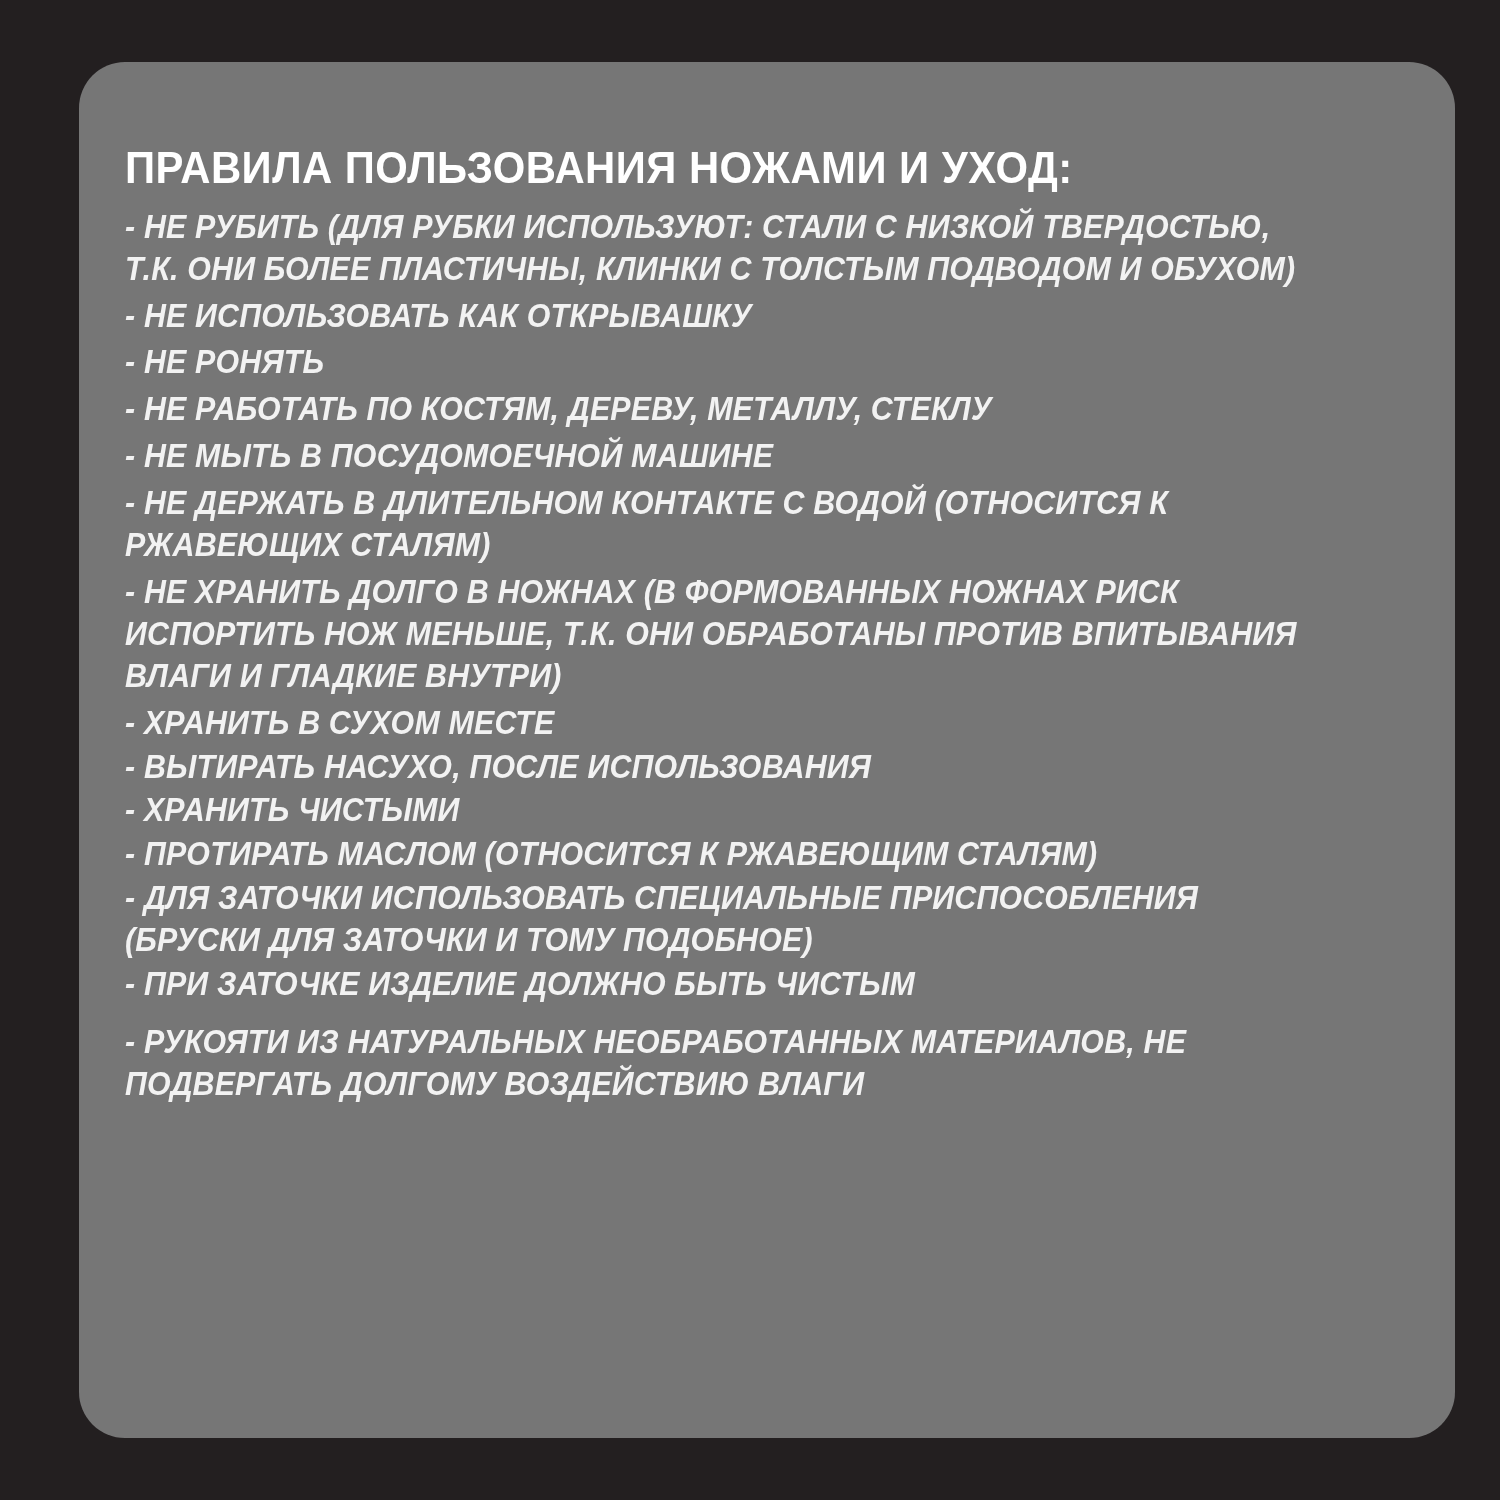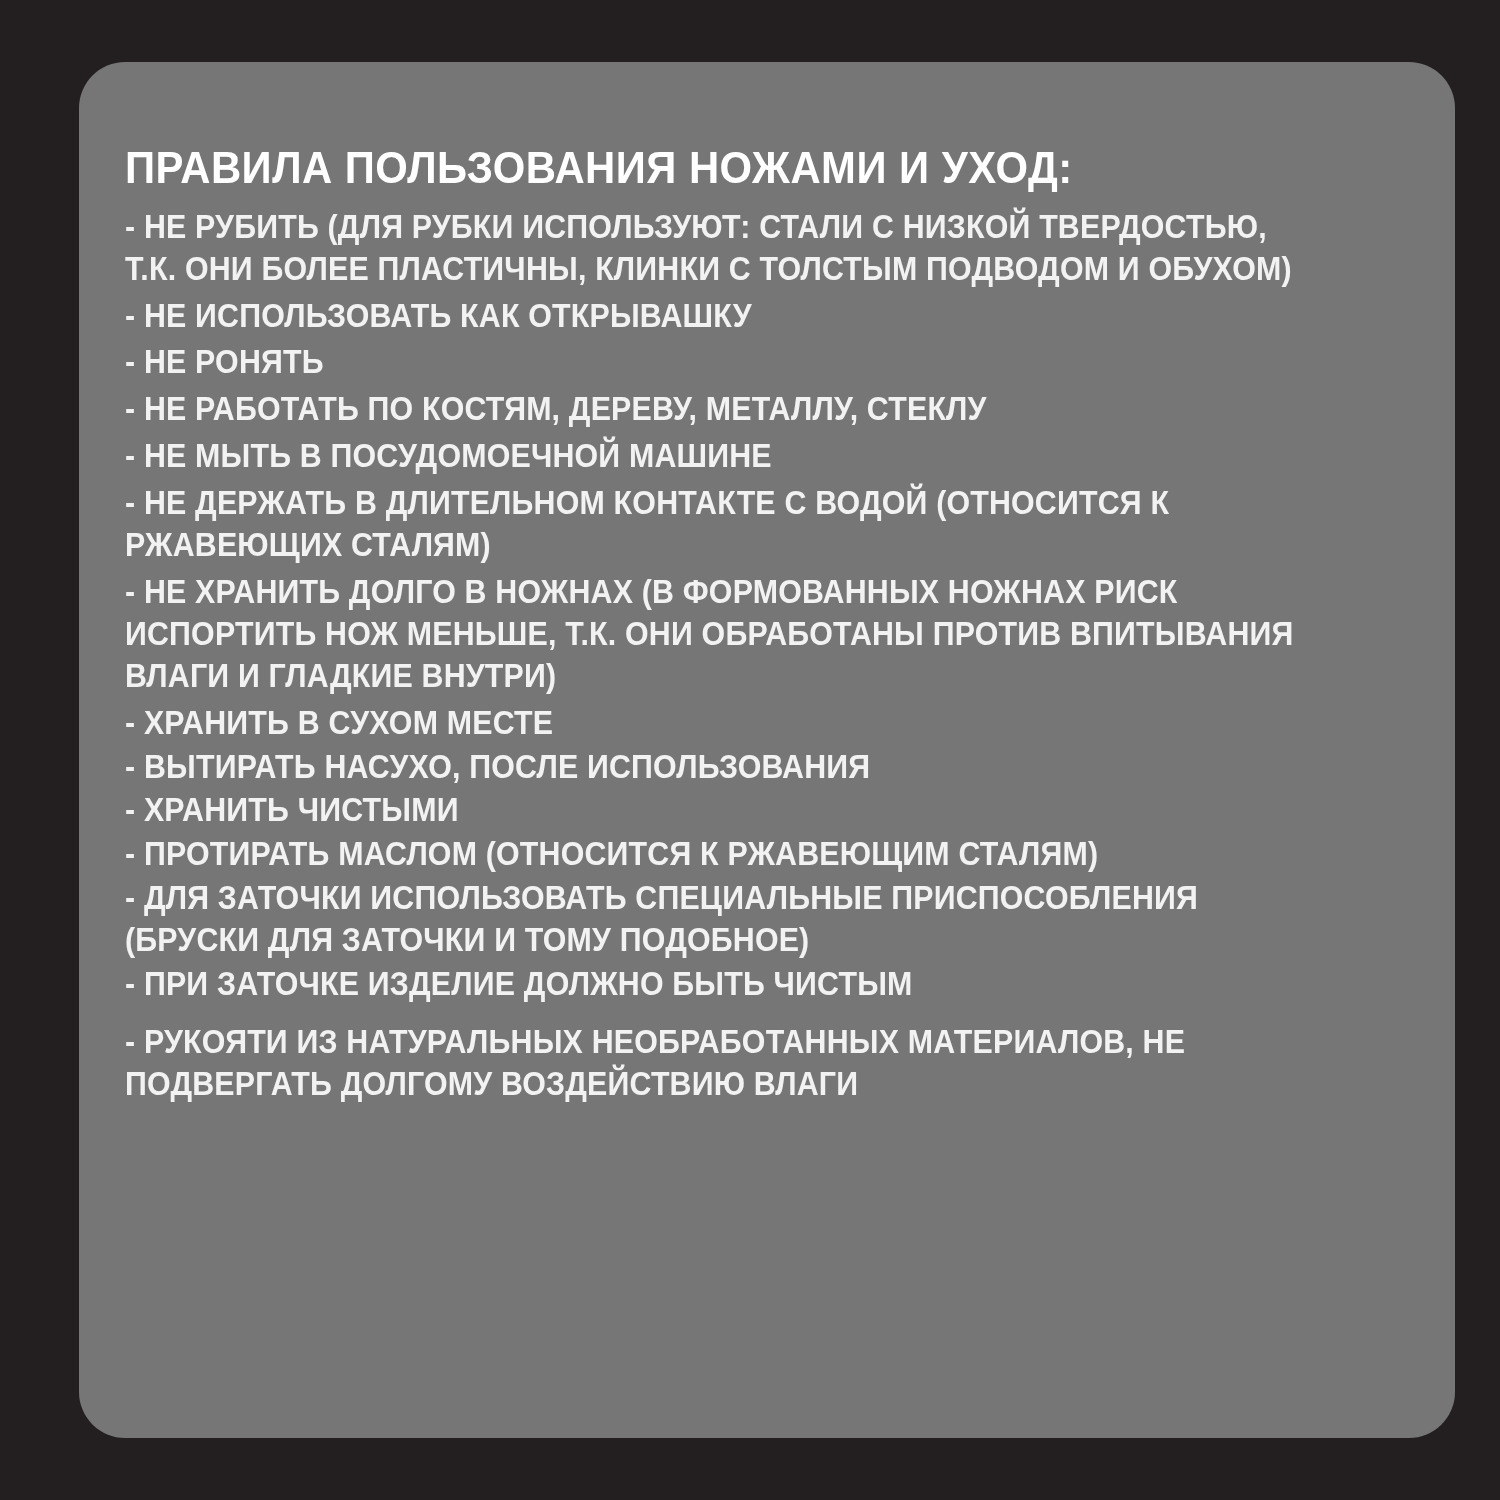--- a/index.html
+++ b/index.html
@@ -34,20 +34,21 @@
     text-transform: uppercase;
     transform: scaleX(0.93);
     transform-origin: left center;
     margin: 0 0 14px 2px;
     white-space: nowrap;
   }
   #rules {
     list-style: none;
     margin: 0;
     padding: 0;
+    font-style: italic;
   }
   #rules li {
     color: #f2f2f2;
     font-size: 33px;
     line-height: 1.27;
     font-weight: 700;
     text-transform: uppercase;
     letter-spacing: 0.2px;
     transform: scaleX(0.92);
     transform-origin: left top;

